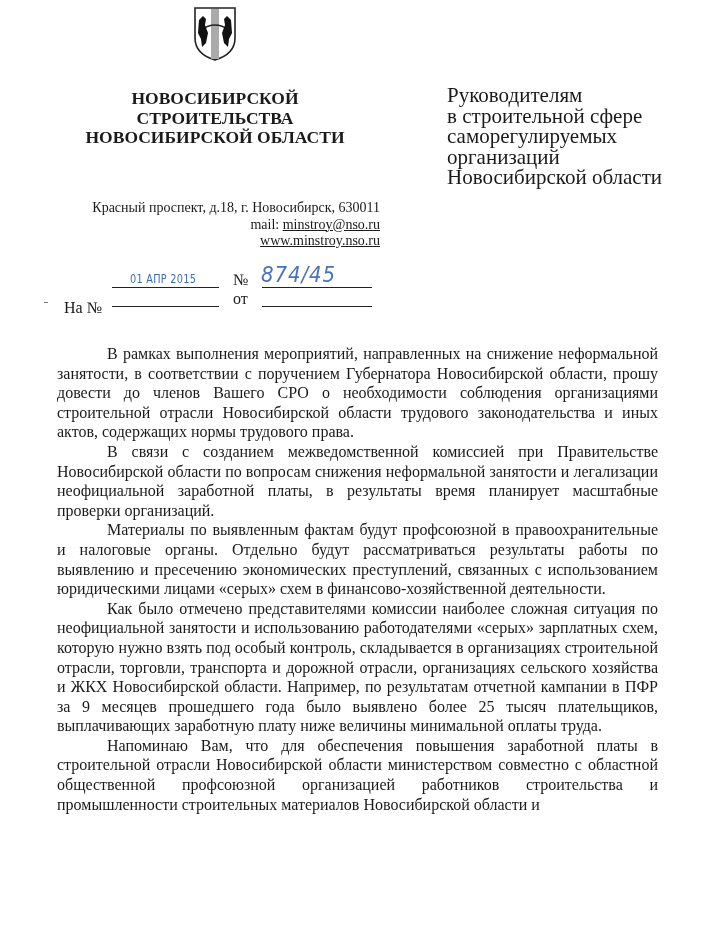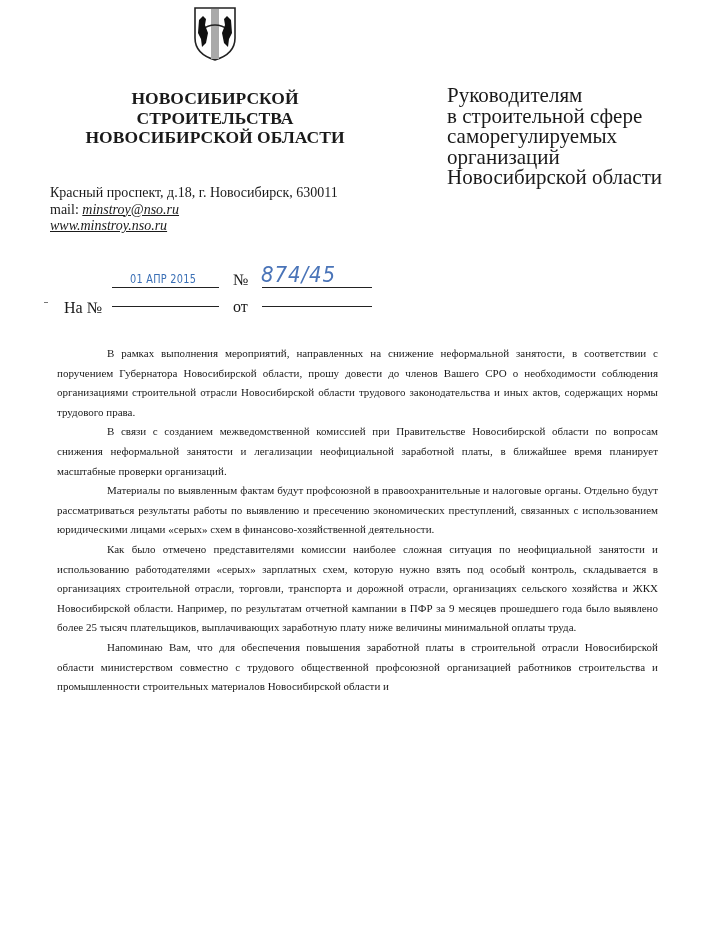--- a/index.html
+++ b/index.html
@@ -11,43 +11,43 @@
     position: relative;
   }
   .emblem {
     position: absolute; left: 189px; top: 4px; width: 52px; height: 58px;
   }
   .org-block {
     position: absolute; left: 60px; top: 89px; width: 310px;
     text-align: center; font-weight: bold; font-size: 17.5px; line-height: 19.5px;
   }
   .addr-block {
-    position: absolute; left: 50px; top: 185px; width: 330px;
-    text-align: left; font-size: 14px; line-height: 16.5px;
+    position: absolute; left: 50px; top: 200px; width: 330px;
+    text-align: right; font-size: 14px; line-height: 16.5px;
   }
-  .addr-block .u { text-decoration: underline; font-style: italic; }
+  .addr-block .u { text-decoration: underline; }
   .recipient {
     position: absolute; left: 412px; top: 85px; width: 280px;
     font-size: 21px; line-height: 20.5px; margin-left: 35px;
   }
   .reg { position: absolute; font-size: 16px; }
   .line { position: absolute; border-bottom: 1px solid #222; height: 0; }
   .stamp-date {
     position: absolute; left: 130px; top: 272px;
     font-family: "DejaVu Sans", sans-serif; font-size: 11.5px; letter-spacing: 0.3px;
     color: #3a6fb5; transform: scaleX(0.85); transform-origin: left;
   }
   .stamp-num {
     position: absolute; left: 261px; top: 262px;
     font-family: "DejaVu Sans", sans-serif; font-style: italic; font-size: 22px;
     color: #4a74b8; letter-spacing: 1px; transform: scaleX(0.9); transform-origin: left;
   }
   .body-text {
     position: absolute; left: 57px; top: 344px; width: 601px;
-    font-size: 11px; line-height: 19.6px; text-align: justify;
+    font-size: 16px; line-height: 19.6px; text-align: justify;
   }
   .body-text p { margin: 0; text-indent: 50px; }
   .dash { position: absolute; left: 44px; top: 302px; width: 4px; height: 1px; background: #777; }
 </style>
 </head>
 <body>
 
 <div class="emblem">
   <svg width="52" height="58" viewBox="0 0 52 58">
     <path d="M6 4 H46 V34 Q46 50 26 56 Q6 50 6 34 Z" fill="#fff" stroke="#222" stroke-width="1.6"></path>
@@ -72,29 +72,29 @@
 
 <div class="line" style="left:112px; top:287px; width:107px;"></div>
 <div class="stamp-date">01 АПР 2015</div>
 <div class="reg" style="left:233px; top:271px;">№</div>
 <div class="line" style="left:262px; top:287px; width:110px;"></div>
 <div class="stamp-num">874/45</div>
 
 <div class="dash"></div>
 <div class="reg" style="left:64px; top:299px;">На №</div>
 <div class="line" style="left:112px; top:306px; width:107px;"></div>
-<div class="reg" style="left:233px; top:298px;">от</div>
+<div class="reg" style="left:233px; top:290px;">от</div>
 <div class="line" style="left:262px; top:306px; width:110px;"></div>
 
 <div class="recipient">
   <div>Руководителям</div>
   <div>в строительной сфере</div>
   <div>саморегулируемых организаций</div>
   <div>Новосибирской области</div>
 </div>
 
 <div class="body-text">
   <p>В рамках выполнения мероприятий, направленных на снижение неформальной занятости, в соответствии с поручением Губернатора Новосибирской области, прошу довести до членов Вашего СРО о необходимости соблюдения организациями строительной отрасли Новосибирской области трудового законодательства и иных актов, содержащих нормы трудового права.</p>
-  <p>В связи с созданием межведомственной комиссией при Правительстве Новосибирской области по вопросам снижения неформальной занятости и легализации неофициальной заработной платы, в ближайшее время планирует масштабные проверки организаций.</p>
+  <p>В связи с созданием межведомственной комиссией при Правительстве Новосибирской области по вопросам снижения неформальной занятости и легализации неофициальной заработной платы, в результаты время планирует масштабные проверки организаций.</p>
   <p>Материалы по выявленным фактам будут профсоюзной в правоохранительные и налоговые органы. Отдельно будут рассматриваться результаты работы по выявлению и пресечению экономических преступлений, связанных с использованием юридическими лицами «серых» схем в финансово-хозяйственной деятельности.</p>
   <p>Как было отмечено представителями комиссии наиболее сложная ситуация по неофициальной занятости и использованию работодателями «серых» зарплатных схем, которую нужно взять под особый контроль, складывается в организациях строительной отрасли, торговли, транспорта и дорожной отрасли, организациях сельского хозяйства и ЖКХ Новосибирской области. Например, по результатам отчетной кампании в ПФР за 9 месяцев прошедшего года было выявлено более 25 тысяч плательщиков, выплачивающих заработную плату ниже величины минимальной оплаты труда.</p>
-  <p>Напоминаю Вам, что для обеспечения повышения заработной платы в строительной отрасли Новосибирской области министерством совместно с трудового общественной профсоюзной организацией работников строительства и промышленности строительных материалов Новосибирской области и</p>
+  <p>Напоминаю Вам, что для обеспечения повышения заработной платы в строительной отрасли Новосибирской области министерством совместно с областной общественной профсоюзной организацией работников строительства и промышленности строительных материалов Новосибирской области и</p>
 </div>
 
 </body></html>

